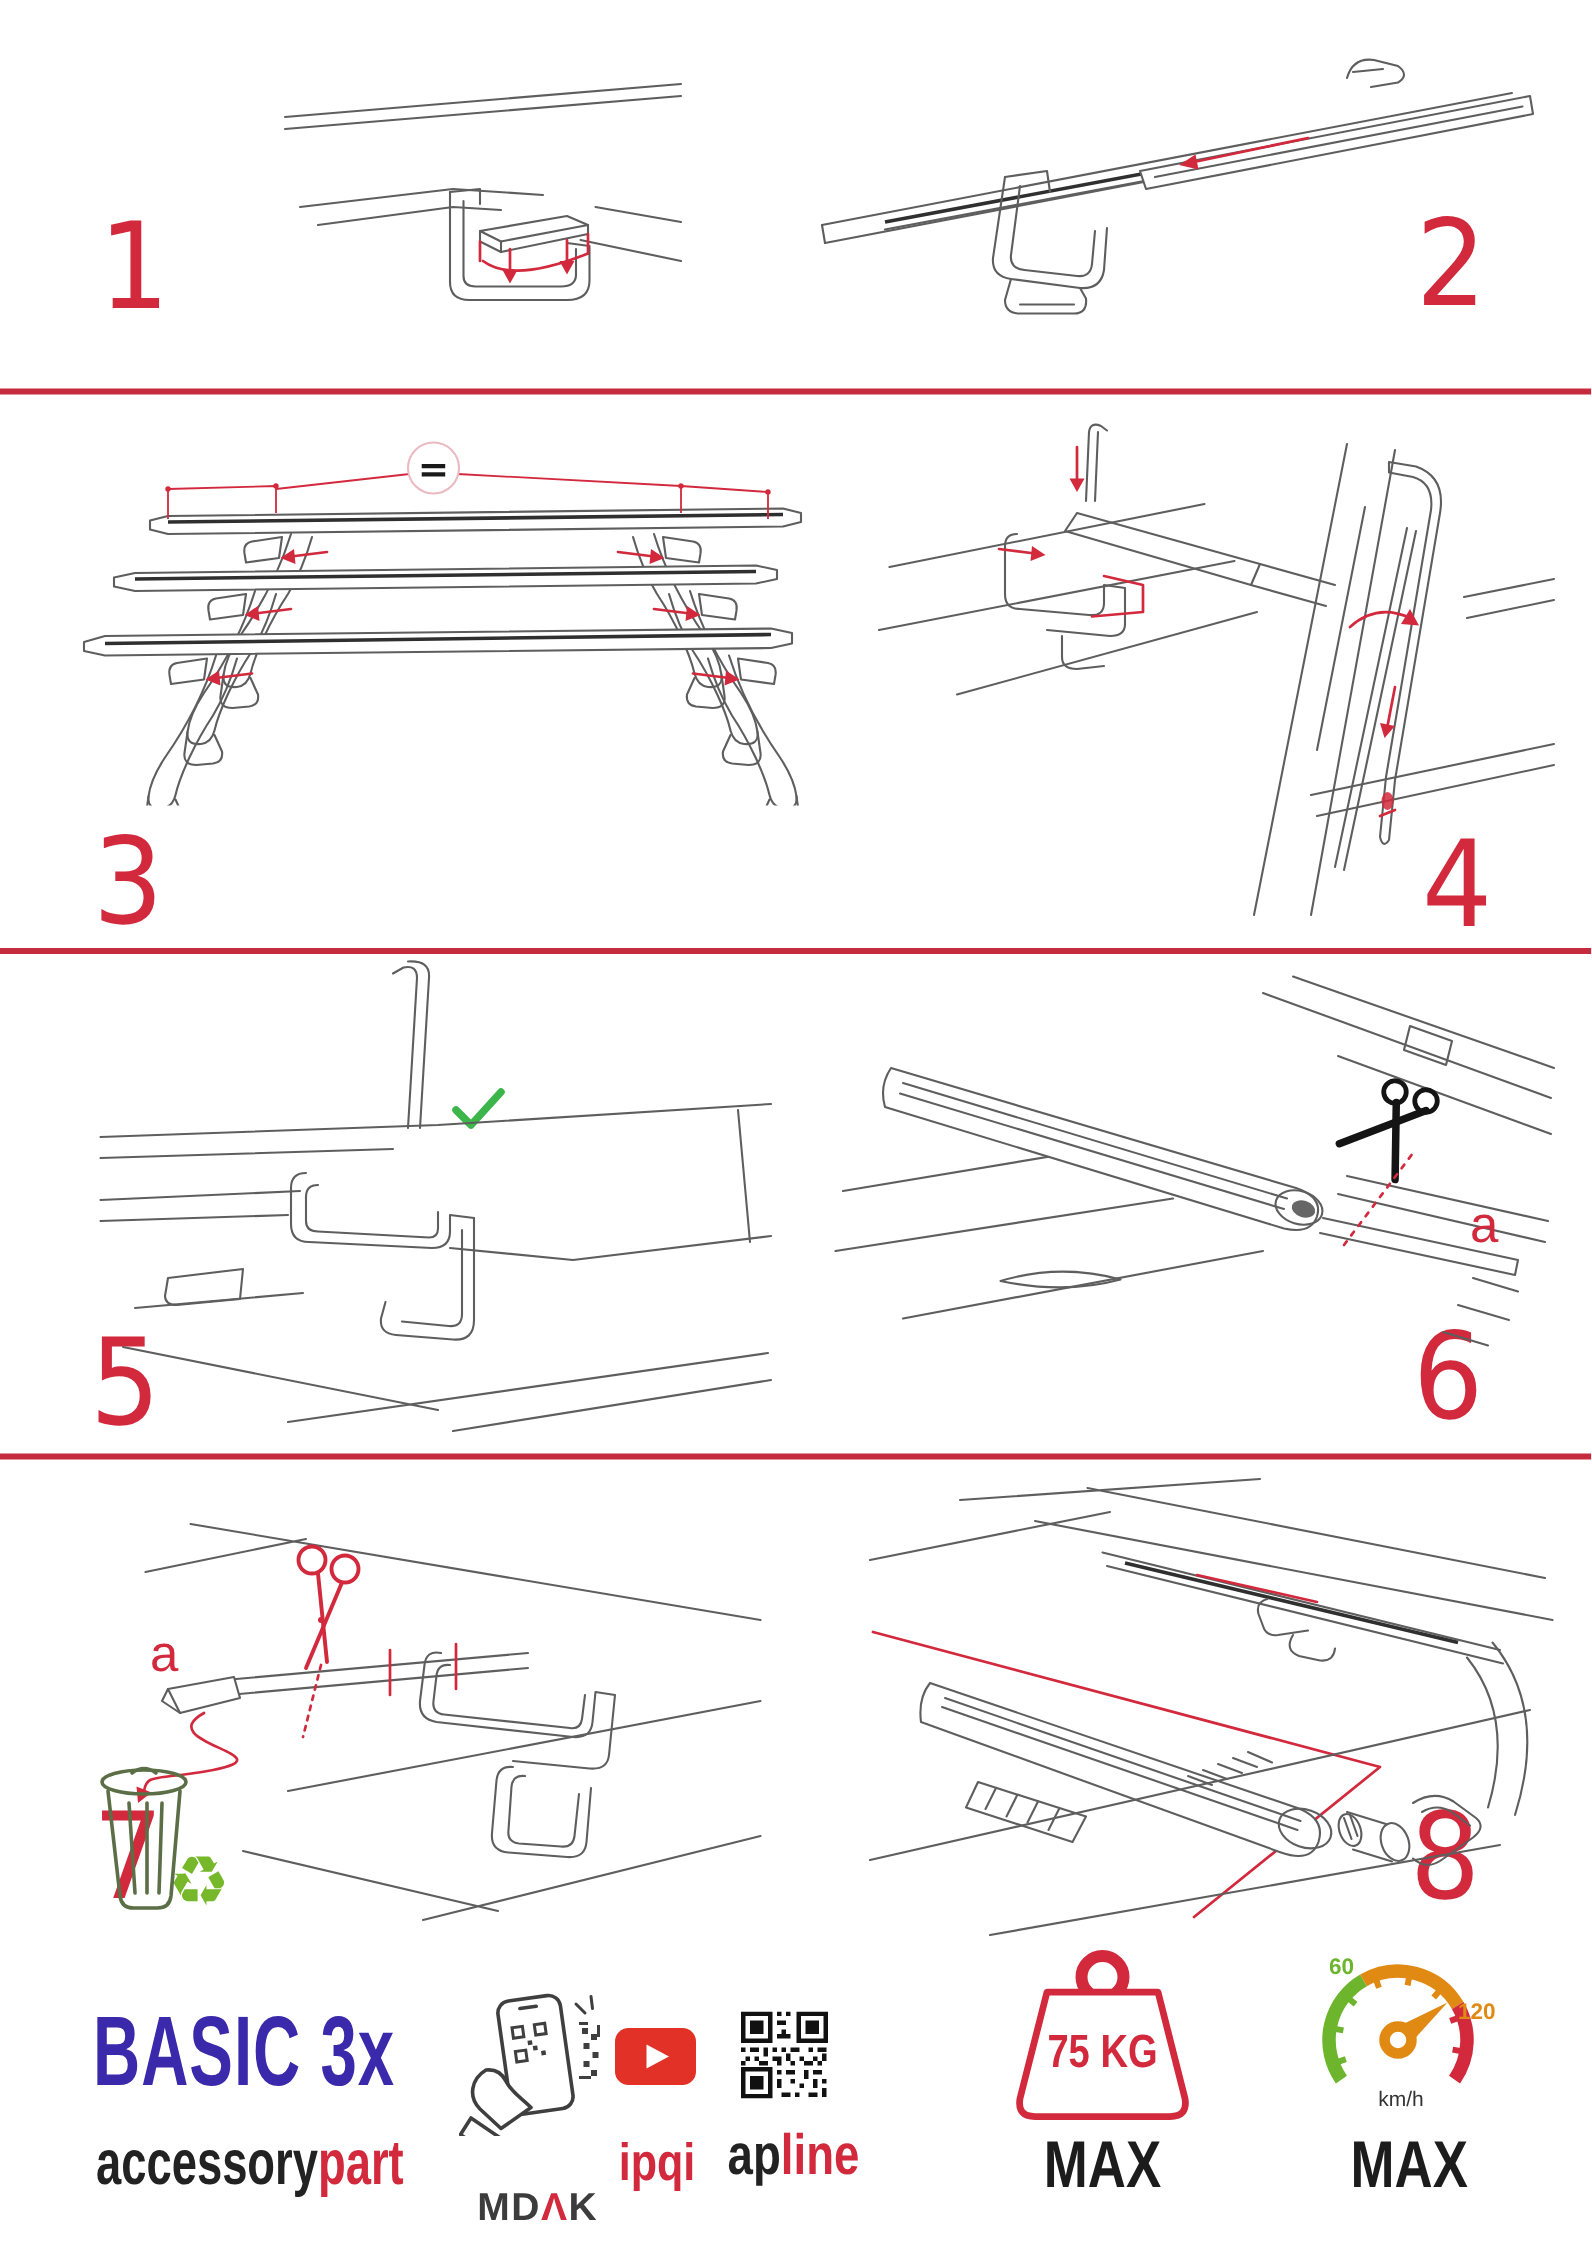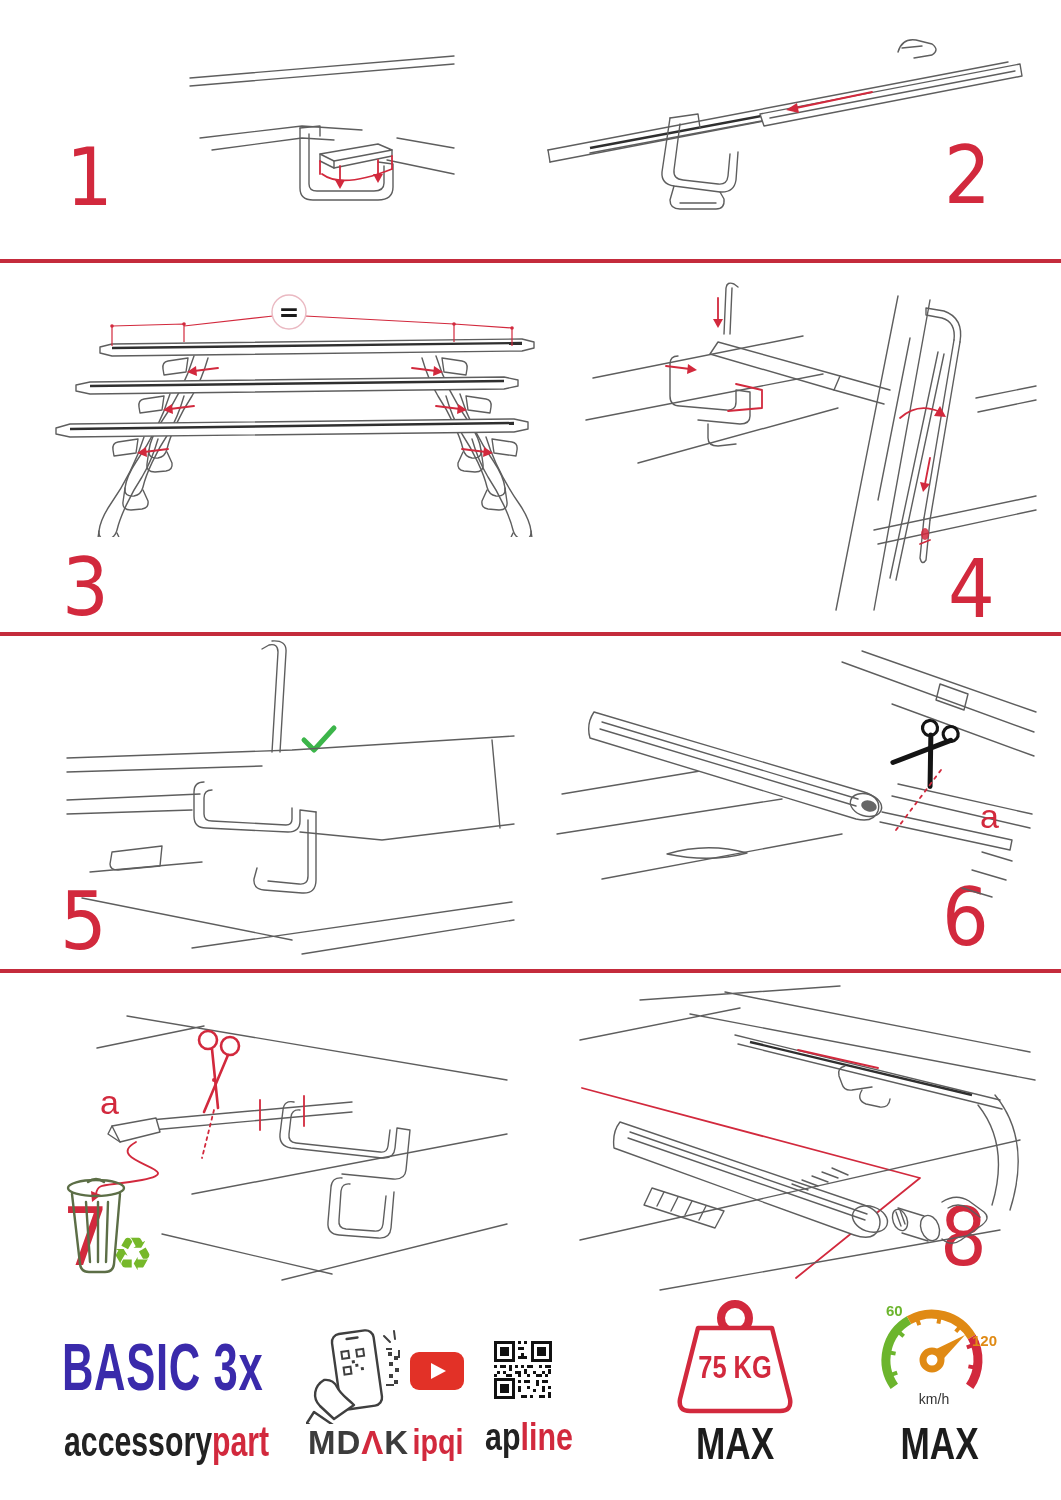--- a/index.html
+++ b/index.html
@@ -22,21 +22,21 @@
   .bin{stroke:#5c6e46;fill:none;stroke-width:2.4;stroke-linecap:round;stroke-linejoin:round;}
   .atx{fill:#d2293d;font-family:"Liberation Sans",sans-serif;font-size:34px;}
   .eqt{fill:#1a1a1a;font-family:"DejaVu Sans",sans-serif;font-size:25px;font-weight:bold;text-anchor:middle;}
   
   .basic{position:absolute;left:62px;top:1334px;color:#3a2aab;font-size:66px;font-weight:bold;
          line-height:1;white-space:nowrap;transform:scaleX(.66);transform-origin:left top;letter-spacing:1px;}
   .brand{position:absolute;left:64px;top:1421px;font-size:42px;font-weight:bold;line-height:1;
          white-space:nowrap;transform:scaleX(.72);transform-origin:left top;color:#222222;}
   .brand .accent{color:#d2293d;}
   .plabel{position:absolute;font-weight:bold;line-height:1;text-align:center;color:#3c3c3c;}
-  .lbl-mdak{left:286px;top:1426px;width:145px;font-size:33px;letter-spacing:1px;}
+  .lbl-mdak{left:286px;top:1458px;width:145px;font-size:26px;letter-spacing:1px;}
   .lbl-ipqi{left:396px;top:1424px;width:84px;font-size:35px;color:#d2293d;transform:scaleX(.82);transform-origin:center top;}
   .lbl-apline{left:470px;top:1418px;width:118px;font-size:38px;transform:scaleX(.8);transform-origin:center top;color:#222;}
   .lbl-apline .accent{color:#d2293d;}
   .maxlbl{position:absolute;top:1422px;font-size:44px;font-weight:bold;color:#1c1c1c;text-align:center;
           transform:scaleX(.8);transform-origin:center top;line-height:1;}
   .kgval{position:absolute;left:660px;top:1352px;width:150px;text-align:center;color:#d2293d;
          font-size:31px;font-weight:bold;transform:scaleX(.82);transform-origin:center top;line-height:1;}
   .sp60{fill:#6cb52d;font-size:15px;font-weight:bold;}
   .sp120{fill:#e08a14;font-size:15px;font-weight:bold;}
   .spunit{fill:#333;font-size:14px;text-anchor:middle;}

